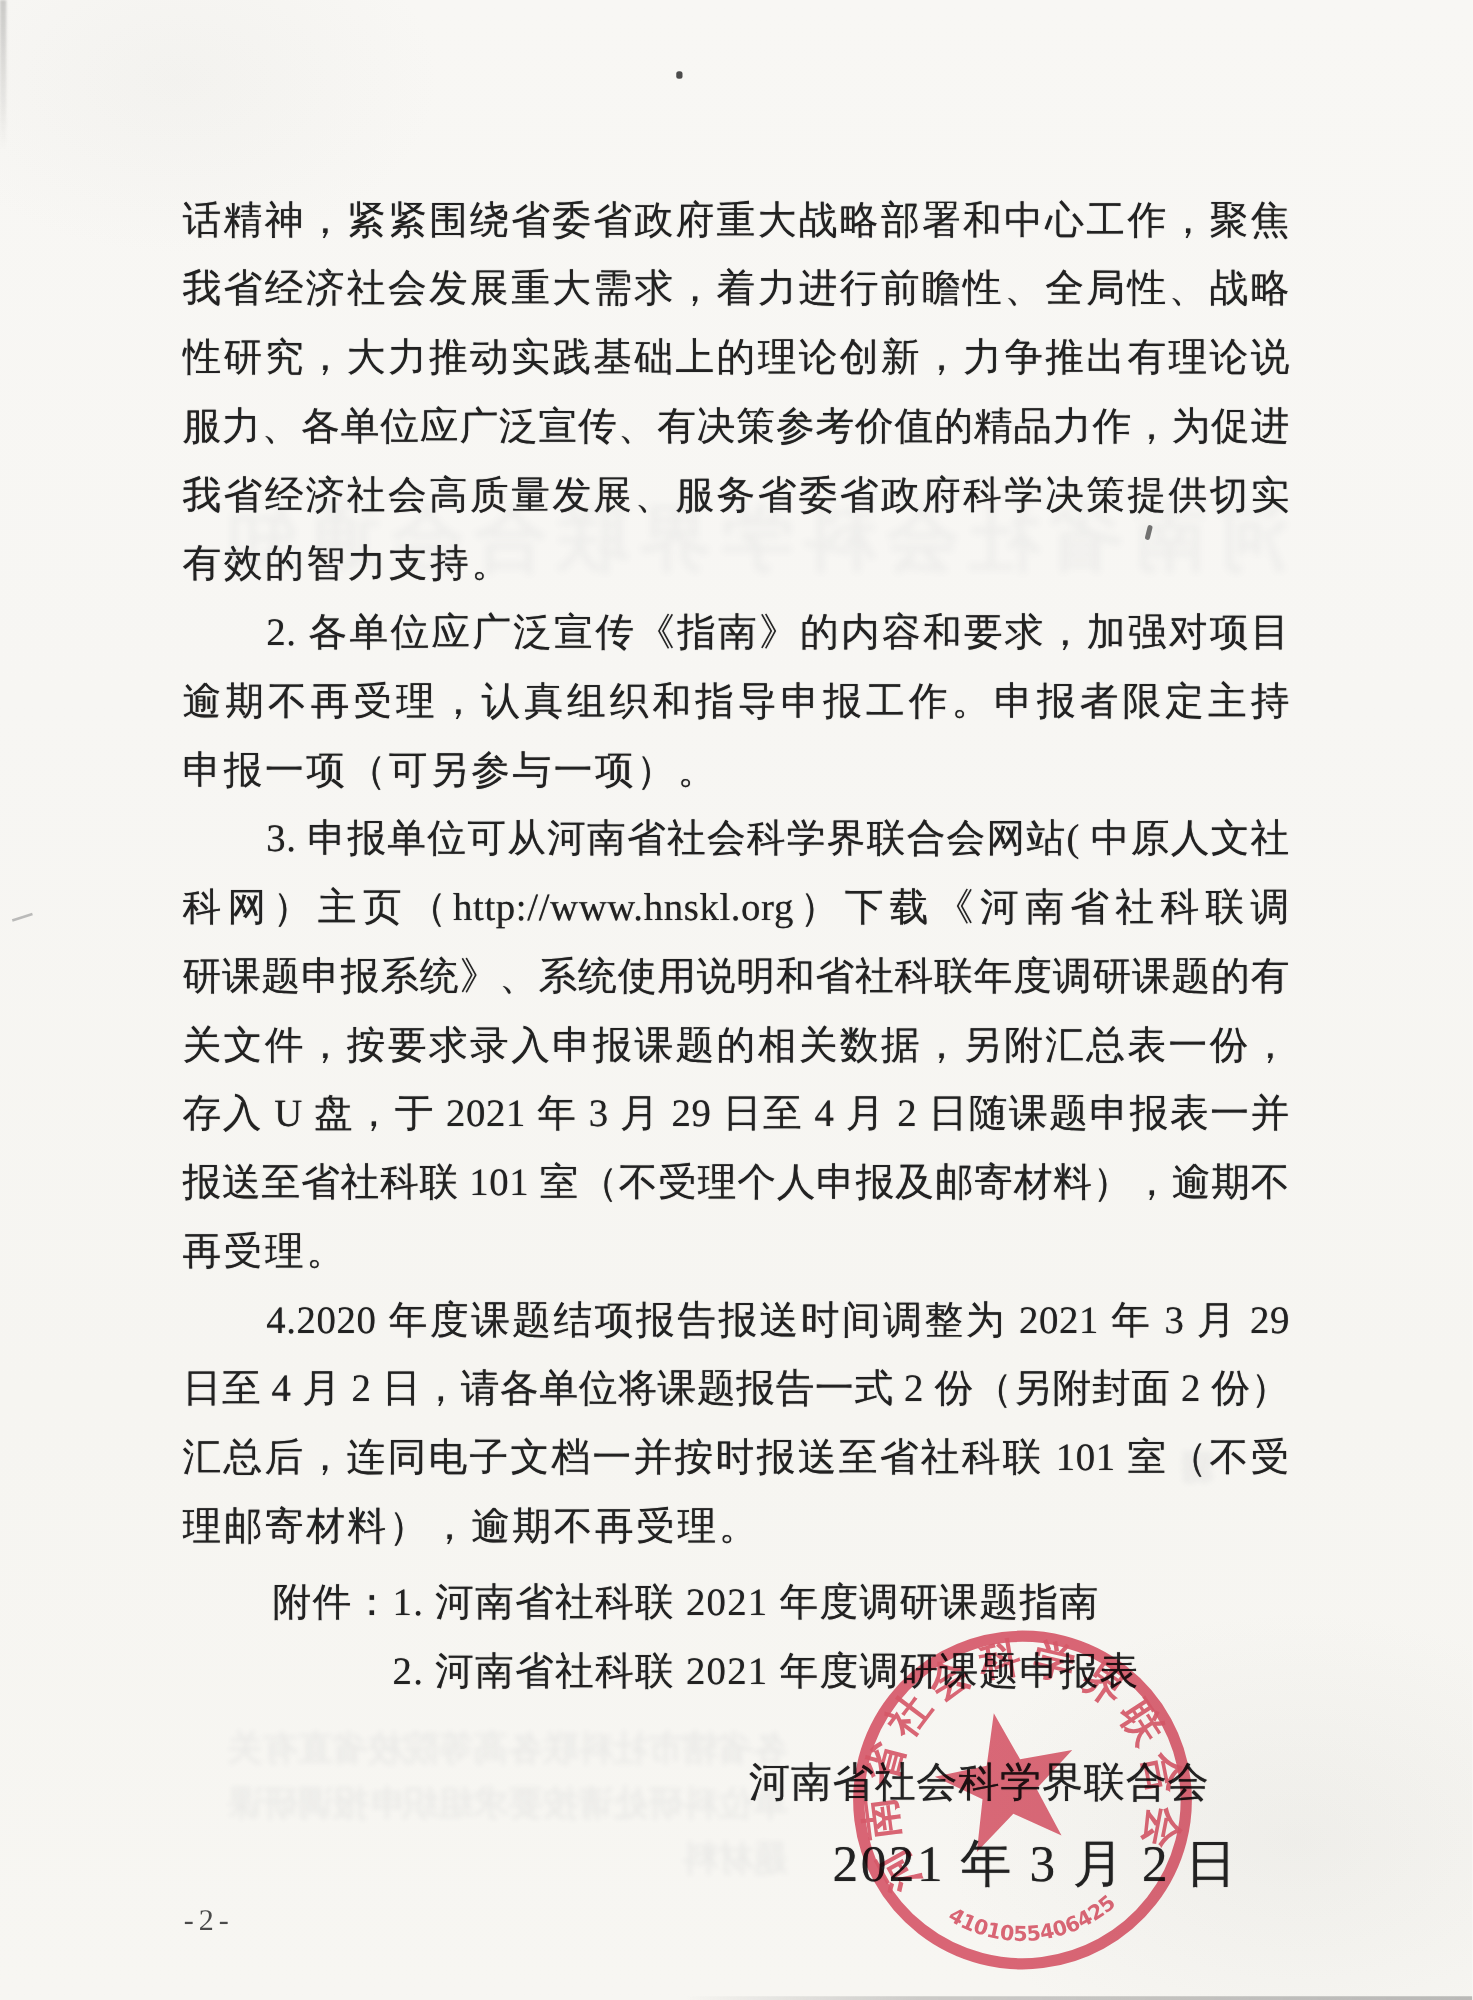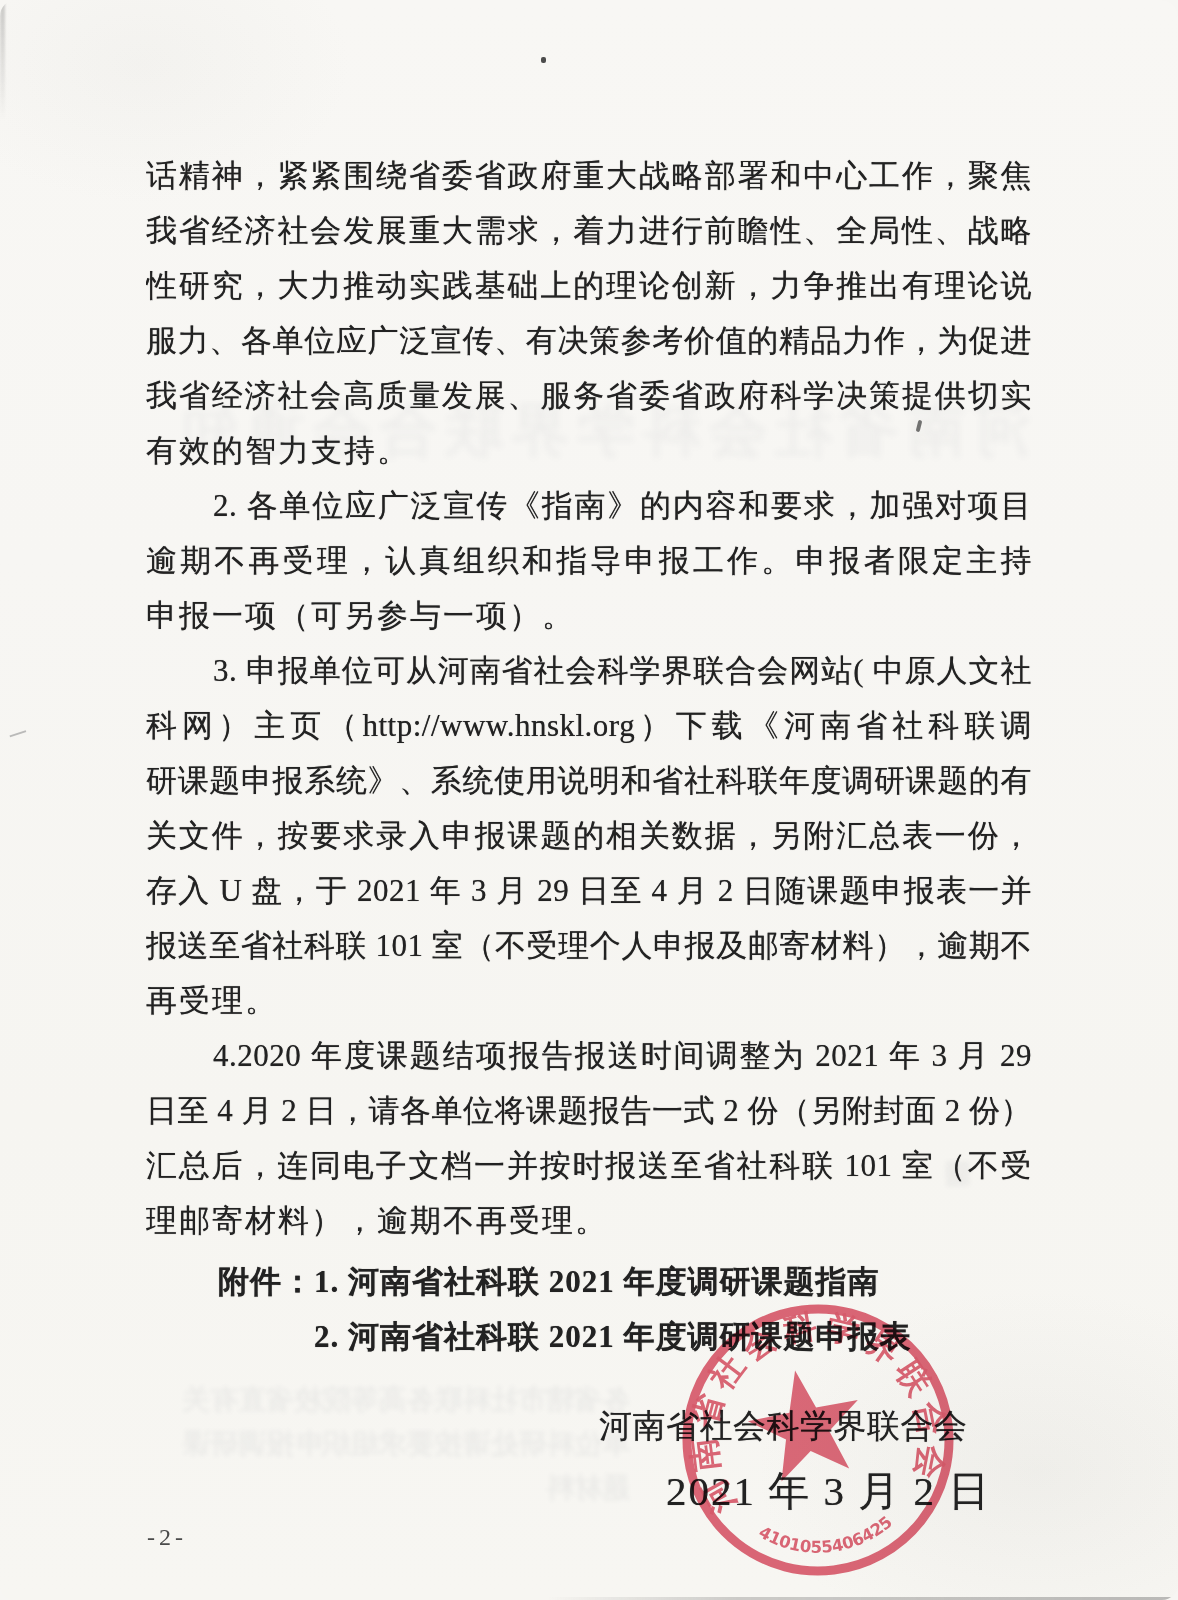--- a/index.html
+++ b/index.html
@@ -7,38 +7,37 @@
     position:relative;
     width:1178px;height:1600px;
     margin:0 auto;
     background:
       radial-gradient(ellipse 400px 260px at 88% 92%, rgba(190,190,185,.14), rgba(0,0,0,0) 70%),
       radial-gradient(ellipse 300px 200px at 12% 4%, rgba(200,200,195,.10), rgba(0,0,0,0) 70%),
       linear-gradient(180deg,#f8f7f4 0%,#f7f6f3 35%,#f6f5f1 70%,#f7f6f2 100%);
     overflow:hidden;
     font-family:"Liberation Serif","DejaVu Serif",serif;
     color:#222;
-    border-radius:16px;
   }
   
   .doc-body{position:absolute;left:146px;top:148px;width:886px;font-size:31px;}
   .tl{
     height:55px;line-height:55px;
     text-align:justify;text-align-last:justify;
     -moz-text-align-last:justify;
     text-justify:inter-character;
     text-shadow:0 0 .7px rgba(45,45,45,.75);
     letter-spacing:.5px;
     overflow:hidden;
   }
   .tl-ind{text-indent:67px;}
   .tl-last{text-align:right;text-align-last:left;letter-spacing:2px;}
   
   .attachments{position:absolute;left:146px;top:1254px;width:886px;font-size:31px;}
-  .att-line{height:55px;line-height:55px;text-shadow:0 0 .7px rgba(45,45,45,.75);letter-spacing:1px;font-weight:bold;}
+  .att-line{height:55px;line-height:55px;text-shadow:0 0 .7px rgba(45,45,45,.75);letter-spacing:1px;}
   .att-line.l1{padding-left:72px;}
   .att-line.l2{padding-left:168px;}
   
   .sig-org{position:absolute;left:599px;top:1404px;font-size:33px;letter-spacing:.5px;
            text-shadow:0 0 .7px rgba(45,45,45,.75);}
   .sig-date{position:absolute;left:666px;top:1464px;font-size:41px;letter-spacing:2px;
            text-shadow:0 0 .7px rgba(45,45,45,.75);}
   
   .page-num{position:absolute;left:147px;top:1524px;font-size:24px;letter-spacing:4px;color:#4a4a4a;}
   

